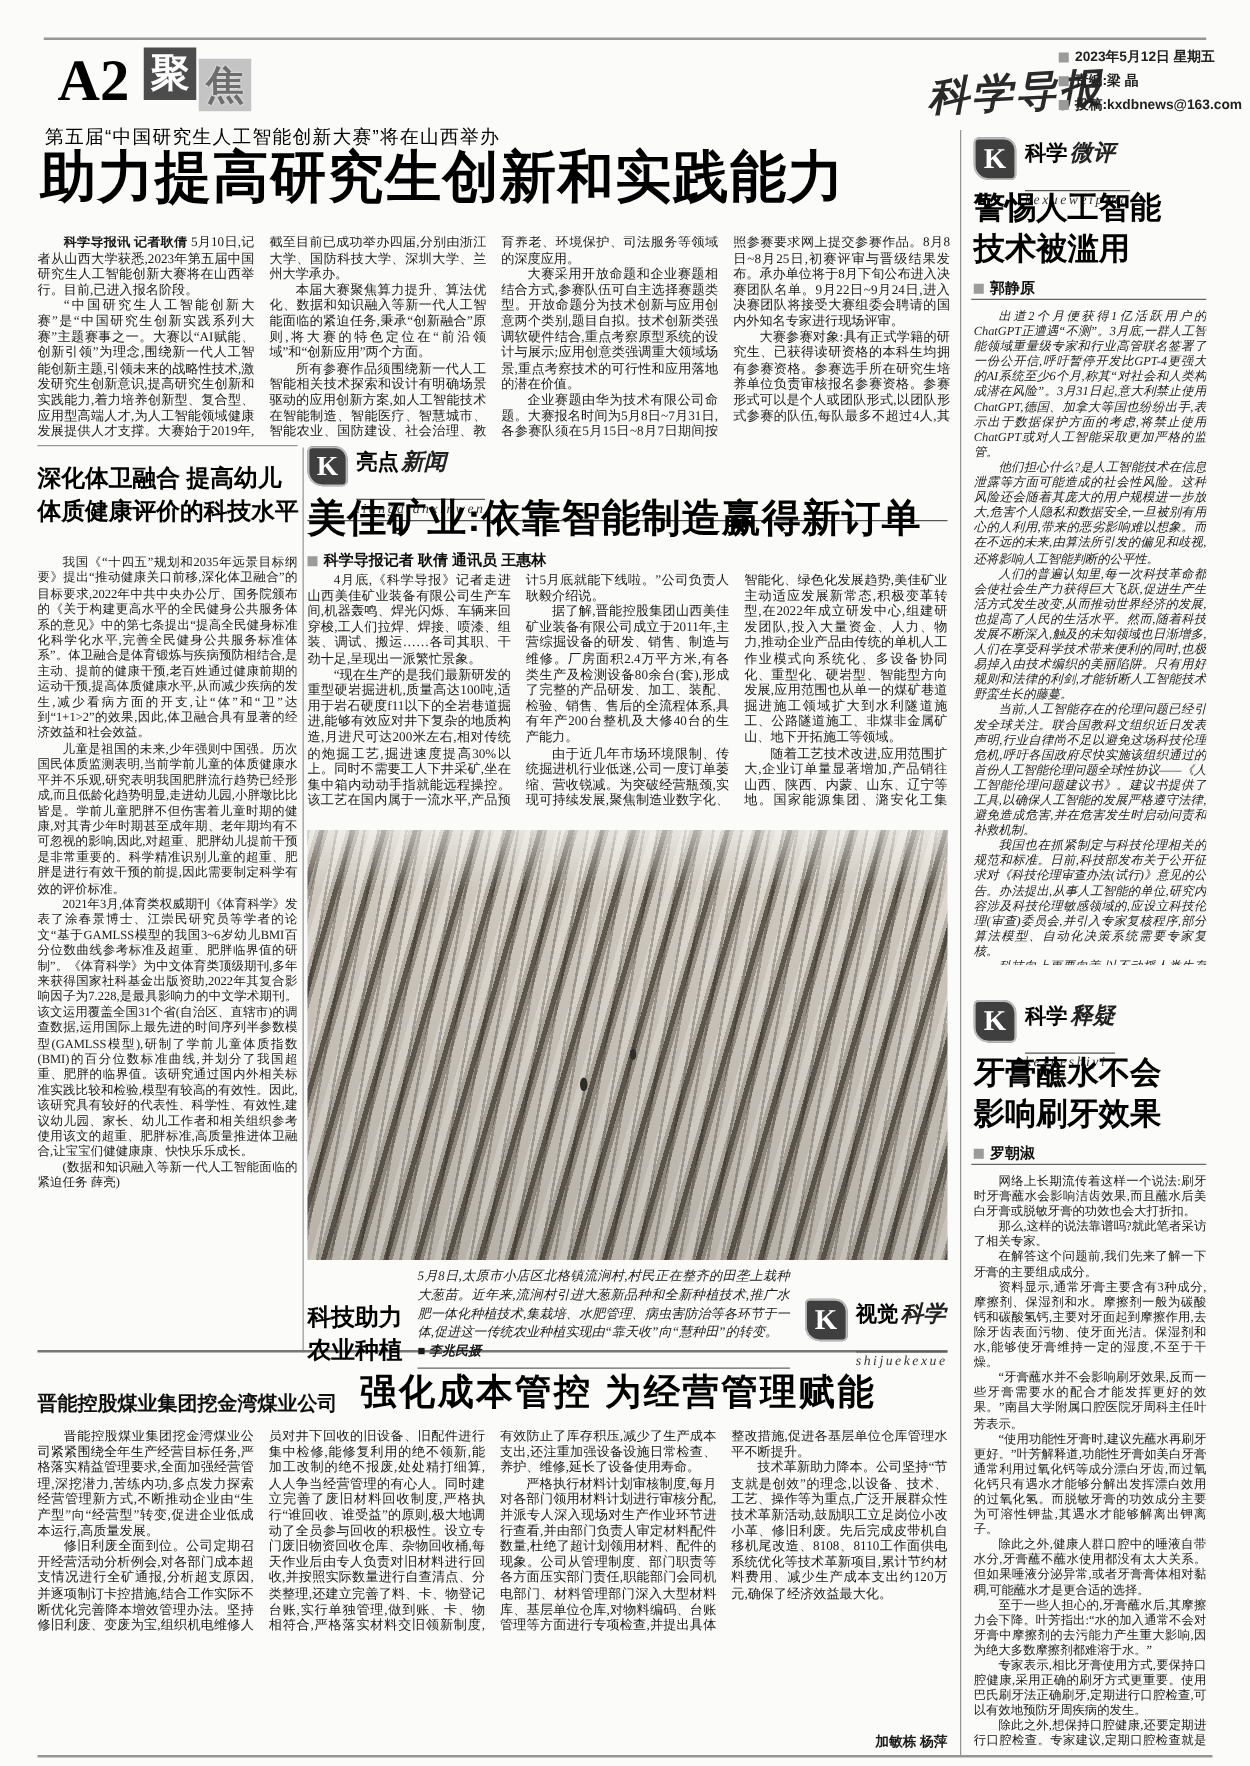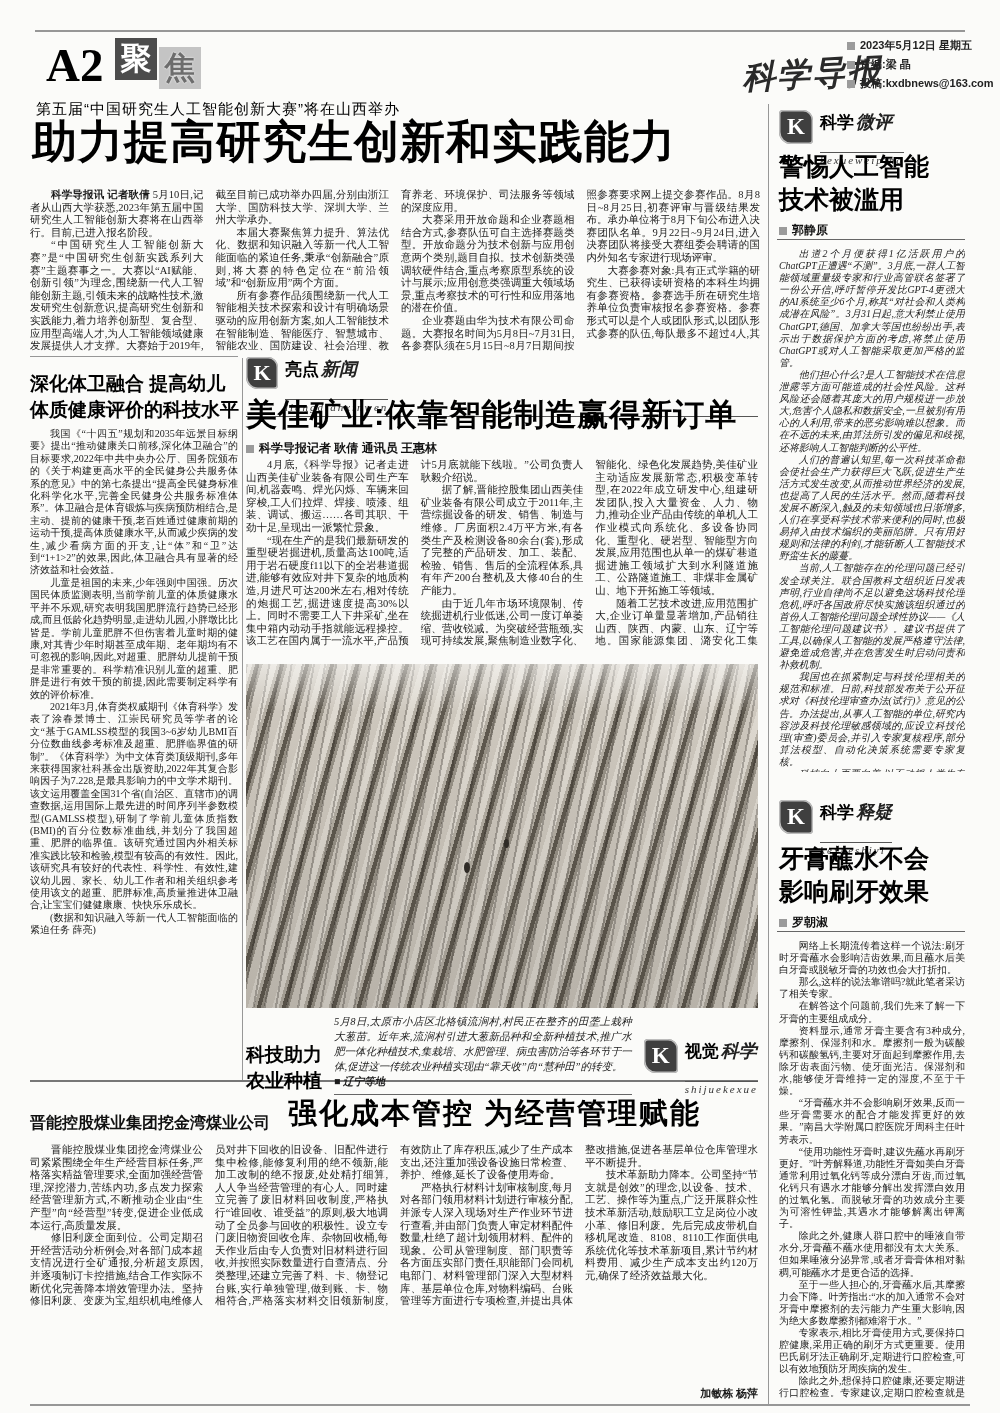--- a/index.html
+++ b/index.html
@@ -29,21 +29,21 @@
              letter-spacing:2px;white-space:nowrap;}
   .subtitle{font-family:"Liberation Sans",sans-serif;font-size:19px;font-weight:800;color:#000;
             line-height:1.35;white-space:pre-line;}
   .railtitle{font-family:"Liberation Sans",sans-serif;font-size:25px;font-weight:900;color:#000;
              line-height:1.3;white-space:pre-line;}
   
   .bodytext{font-size:10.5px;line-height:12.6px;text-align:justify;overflow:hidden;}
   .bodytext p{margin:0;text-indent:2em;}
   .cols4{column-count:4;column-gap:12px;}
   .cols3{column-count:3;column-gap:12px;}
-  .leftbody{font-size:10px;line-height:12.4px;}
+  .leftbody{font-size:10px;line-height:12.4px;margin-top:17px;}
   .railbody{font-size:9.9px;line-height:12.1px;text-align:justify;overflow:hidden;}
   .railbody p{margin:0;text-indent:2em;}
   .italicbody p{font-style:italic;}
   
   .byline{font-family:"Liberation Sans",sans-serif;font-size:12px;font-weight:bold;color:#111;
           display:flex;align-items:center;}
   
   .klogo{background:#3f3f3f;color:#fff;font-family:"Liberation Serif",serif;font-weight:bold;
          display:flex;align-items:center;justify-content:center;
          border-radius:4px 10px 4px 12px;box-shadow:inset 0 0 0 1.5px rgba(255,255,255,.65);}
@@ -160,21 +160,21 @@
   <div class="abs photo" style="left:246px;top:664px;width:512px;height:344px;">
     <div class="dot" style="left:218px;top:198px;"></div>
     <div class="dot" style="left:258px;top:175px;width:5px;height:9px;"></div>
   </div>
 
   <div class="abs caprow" style="left:246px;top:1014px;width:512px;">
     <div class="caplabel">科技助力
 农业种植</div>
     <div class="captext">
       <span>5月8日,太原市小店区北格镇流涧村,村民正在整齐的田垄上栽种大葱苗。近年来,流涧村引进大葱新品种和全新种植技术,推广水肥一体化种植技术,集栽培、水肥管理、病虫害防治等各环节于一体,促进这一传统农业种植实现由“靠天收”向“慧种田”的转变。</span>
-      <span class="cred">　■ <span>辽宁等地</span></span>
+      <span class="cred">　■ <span>李兆民摄</span></span>
     </div>
     <div class="sechead" style="flex:0 0 auto;">
       <div class="klogo" style="width:34px;height:34px;font-size:23px;">K</div>
       <div class="txt">
         <div class="trow">
           <span class="cnbold">视觉</span>
           <span class="cnscript">科学</span>
         </div>
         <div class="pinyin">shijuekexue</div>
       </div>

